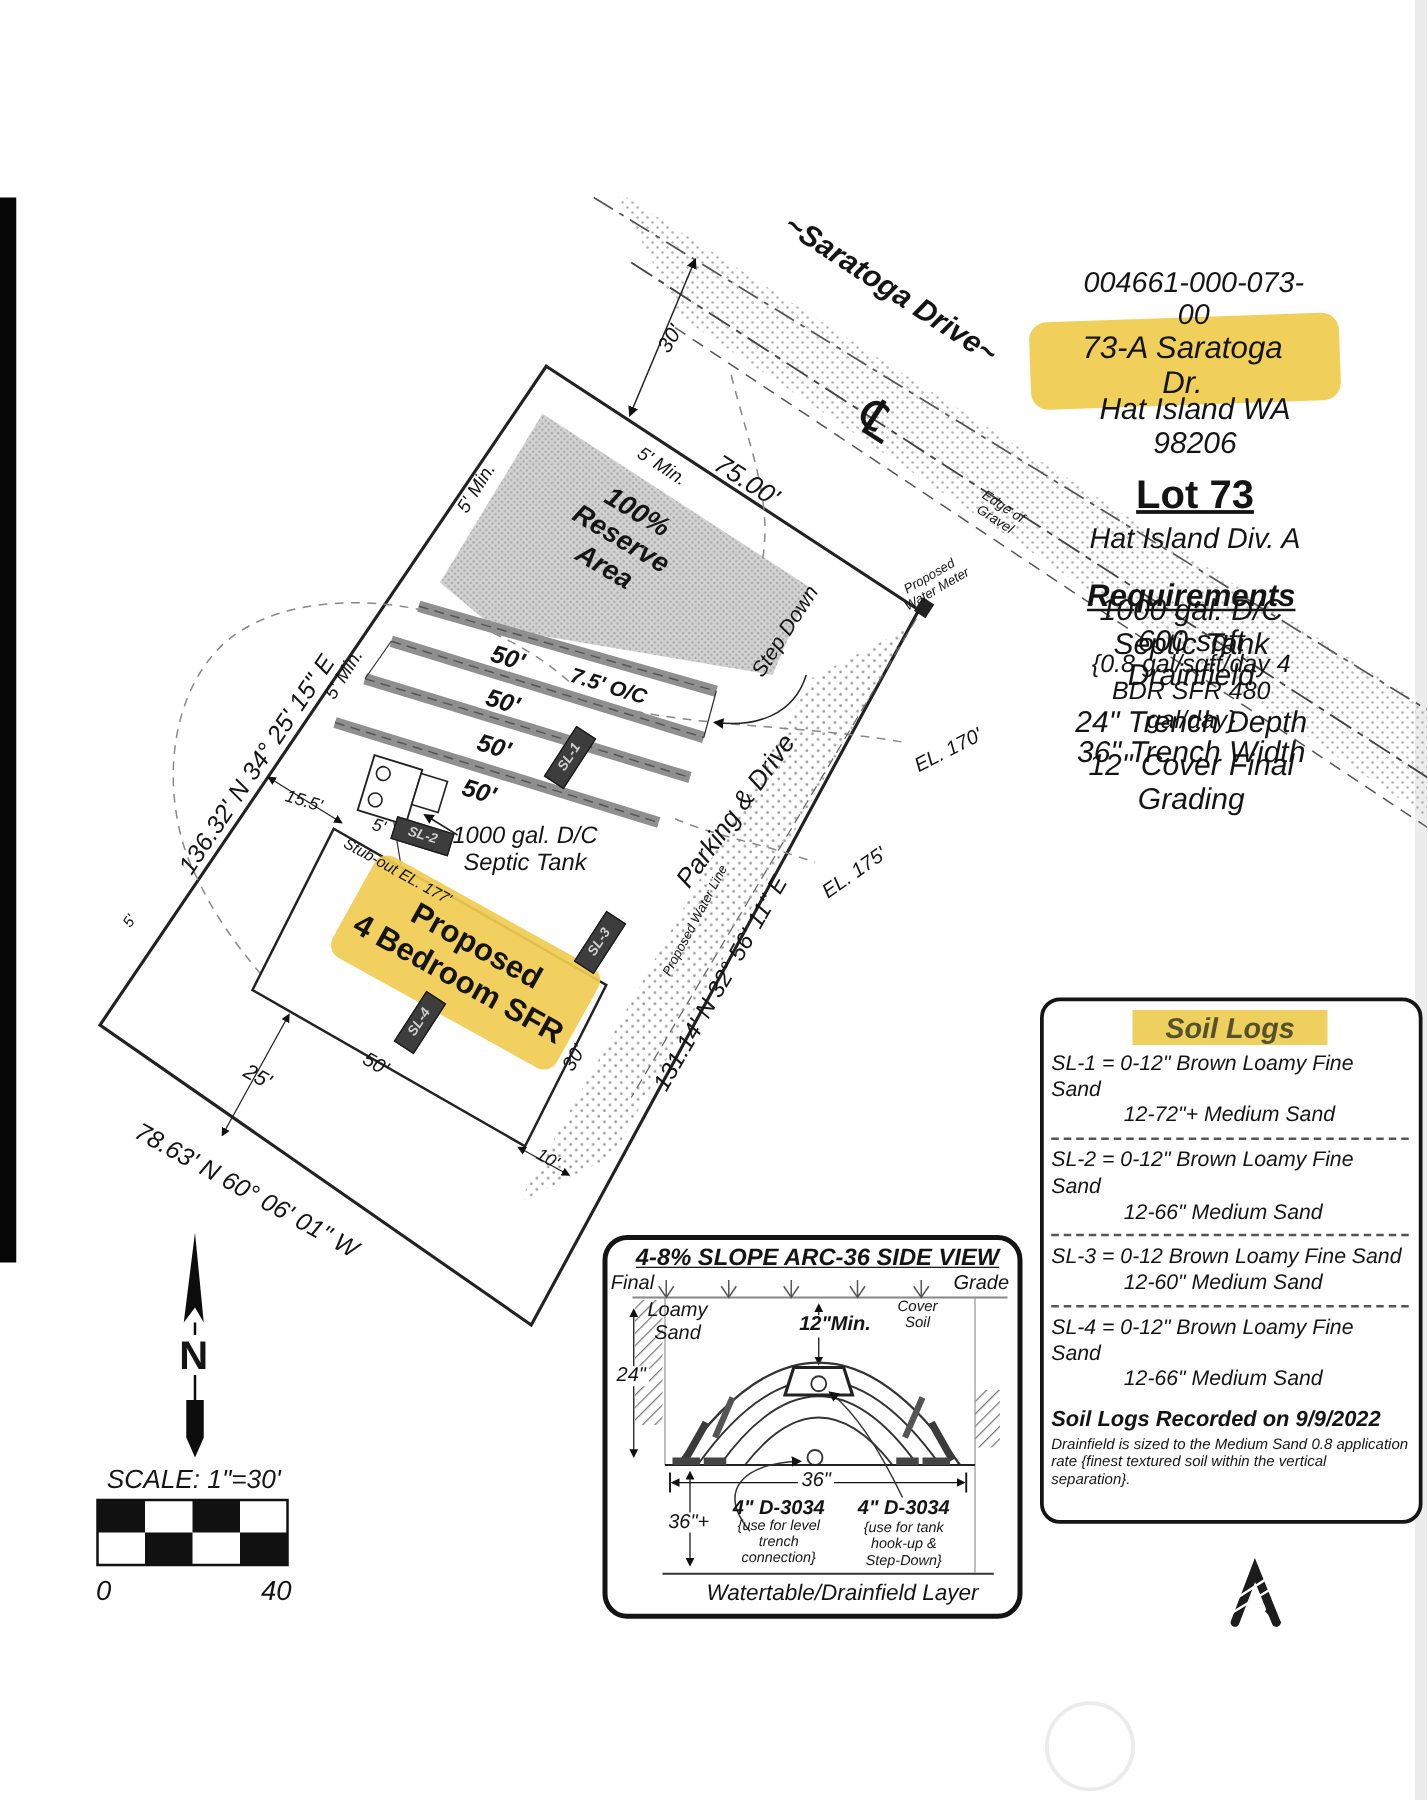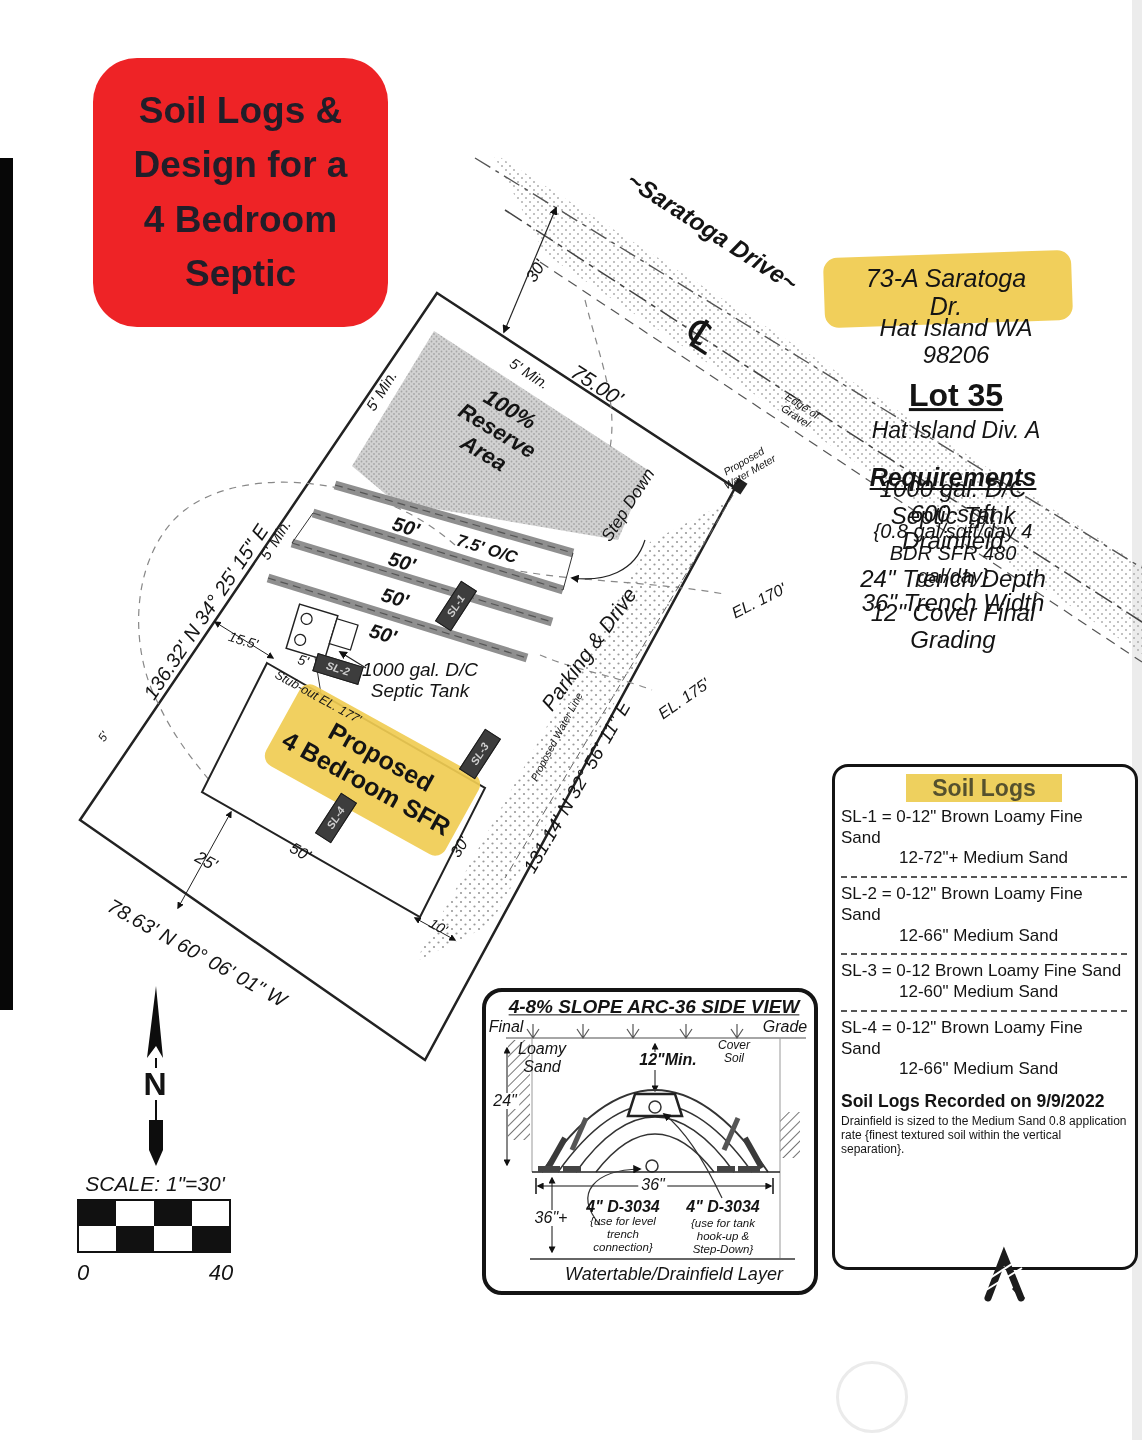--- a/index.html
+++ b/index.html
@@ -19,22 +19,22 @@
           font:bold italic 11px/17px "Liberation Sans",sans-serif;text-align:center;
           border:1px solid #1a1a1a;z-index:3;transform:translate(-50%,-50%) rotate(var(--r,0deg))}
   .panel{position:absolute;background:#fff;border:3px solid #141414;z-index:2;box-sizing:border-box}
   #title-card{position:absolute;left:93px;top:58px;width:295px;height:269px;border-radius:44px;
               background:#ee2326;z-index:5;display:flex;align-items:center;justify-content:center;
               text-align:center;font-weight:600;font-size:37px;line-height:1.47;color:#211e29;white-space:pre-line}
   #left-bar{position:absolute;left:0;top:158px;width:13px;height:852px;background:#070707;z-index:5}
   #right-edge{position:absolute;left:1132px;top:0;width:10px;height:1440px;background:#ececec;z-index:0}
   #faint-circle{position:absolute;left:836px;top:1361px;width:66px;height:66px;border-radius:50%;
                 border:3px solid #ebebeb;z-index:1}
-  #soil-box{left:832px;top:764px;width:306px;height:506px;border-radius:16px;padding:6px 8px 8px 6px;
-            }
+  #soil-box{left:832px;top:798px;width:306px;height:421px;border-radius:16px;padding:6px 8px 8px 6px;
+            font-style:italic}
   #soil-box .ttl{text-align:center;margin:2px 0 5px}
   #soil-box .ttl span{background:#eed05e;padding:1px 26px;font-weight:bold;font-size:23px;color:#55512e}
   #soil-box .e1{font-size:17px;line-height:1.22;margin-top:3px}
   #soil-box .e2{font-size:17px;line-height:1.22;padding-left:58px}
   #soil-box .sep{border-top:2px dashed #555;margin:7px 0 6px}
   #soil-box .rec{font-weight:bold;font-size:17.5px;margin-top:11px}
   #soil-box .nt{font-weight:bold;font-size:21px;text-decoration:underline;margin-top:12px}
   #soil-box .nb{font-size:12px;line-height:1.18;margin-top:2px}
   #sideview-box{left:482px;top:988px;width:336px;height:307px;border-width:4px;border-radius:20px}
 </style>
@@ -211,24 +211,20 @@
       <path d="M988,1298 L1004,1256 L1021,1298" stroke="#1c1c1c" stroke-width="7" fill="none" stroke-linecap="round"></path>
       <line x1="986" y1="1290" x2="1022" y2="1268" stroke="#fff" stroke-width="2"></line>
       <line x1="984" y1="1282" x2="1018" y2="1260" stroke="#fff" stroke-width="2"></line>
       <line x1="1013" y1="1288" x2="1024" y2="1299" stroke="#1c1c1c" stroke-width="3"></line>
     </g>
   </svg>
 
   <div id="faint-circle"></div>
   <div id="left-bar"></div>
 
-  <div id="title-card">Soil Logs &amp;
-Design for a
-4 Bedroom
-Septic</div>
 
   <div class="slmark" style="left:456px;top:606px;--r:-57deg">SL-1</div>
   <div class="slmark" style="left:338px;top:669px;--r:17deg">SL-2</div>
   <div class="slmark" style="left:480px;top:754px;--r:-57deg">SL-3</div>
   <div class="slmark" style="left:336px;top:818px;--r:-57deg">SL-4</div>
 
   <div class="lbl b" style="left:712px;top:232px;--r:33deg;font-size:24px">~Saratoga Drive~</div>
   <div class="lbl n" style="left:702px;top:336px;--r:33deg;font-size:42px;font-family:'DejaVu Sans',sans-serif">℄</div>
   <div class="lbl" style="left:799px;top:411px;--r:33deg;font-size:11px">Edge of
 Gravel</div>
@@ -265,23 +261,24 @@
   <div class="lbl" style="left:557px;top:737px;--r:-62deg;font-size:10.5px">Proposed Water Line</div>
   <div class="lbl" style="left:759px;top:601px;--r:-27deg;font-size:16px">EL. 170'</div>
   <div class="lbl" style="left:684px;top:699px;--r:-35deg;font-size:16px">EL. 175'</div>
   <div class="lbl" style="left:747px;top:467px;--r:-30deg;font-size:10.5px">Proposed
 Water Meter</div>
   <div class="lbl b n" style="left:155px;top:1085px;font-size:32px">N</div>
   <div class="lbl" style="left:155px;top:1184px;font-size:21px">SCALE: 1"=30'</div>
   <div class="lbl" style="left:83px;top:1273px;font-size:22px">0</div>
   <div class="lbl" style="left:221px;top:1273px;font-size:22px">40</div>
 
+  <div class="lbl" style="left:955px;top:239px;font-size:23px">004661-000-073-00</div>
   <div class="lbl" style="left:946px;top:292px;font-size:25px">73-A Saratoga Dr.</div>
   <div class="lbl" style="left:956px;top:342px;font-size:24px">Hat Island WA 98206</div>
-  <div class="lbl b n u" style="left:956px;top:396px;font-size:32px">Lot 35</div>
+  <div class="lbl b n u" style="left:956px;top:396px;font-size:32px">Lot 73</div>
   <div class="lbl" style="left:956px;top:431px;font-size:23px">Hat Island Div. A</div>
 
   <div class="lbl b u" style="left:953px;top:477px;font-size:25px">Requirements</div>
   <div class="lbl" style="left:953px;top:503px;font-size:24px">1000 gal. D/C Septic Tank</div>
   <div class="lbl" style="left:953px;top:528px;font-size:24px">600 sqft Drainfield</div>
   <div class="lbl" style="left:953px;top:554px;font-size:20px">{0.8 gal/sqft/day 4 BDR SFR 480 gal/day}</div>
   <div class="lbl" style="left:953px;top:579px;font-size:24px">24" Trench Depth</div>
   <div class="lbl" style="left:953px;top:603px;font-size:24px">36" Trench Width</div>
   <div class="lbl" style="left:953px;top:627px;font-size:24px">12" Cover Final Grading</div>
 

